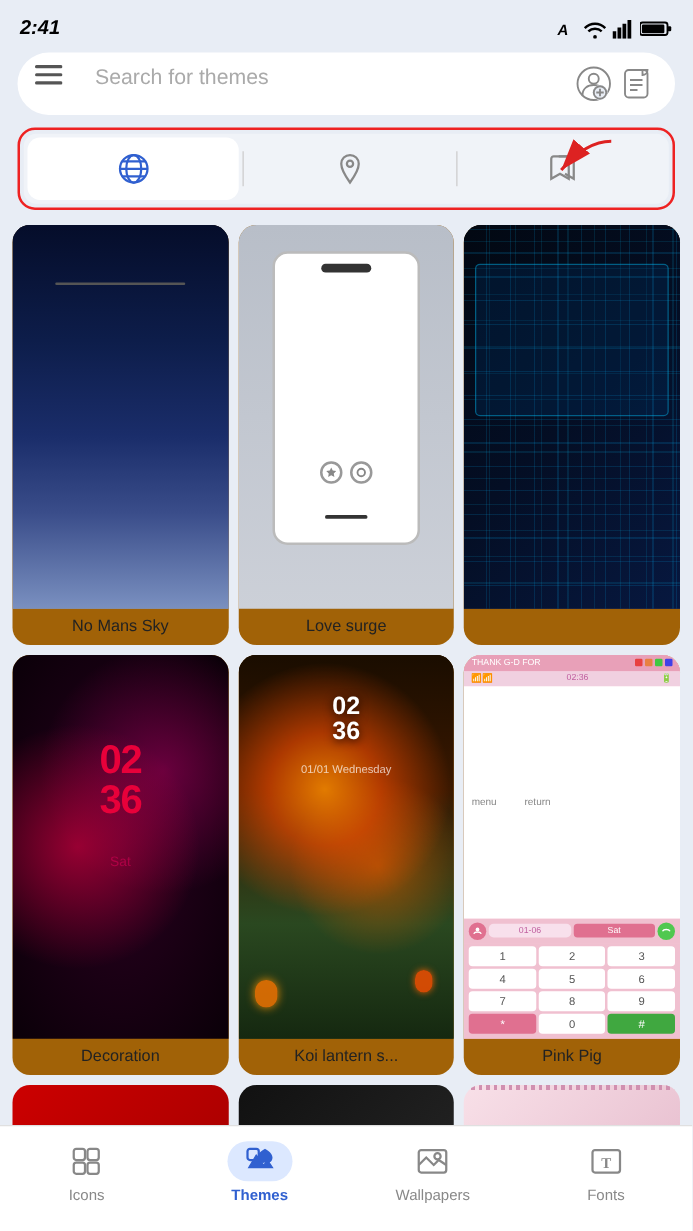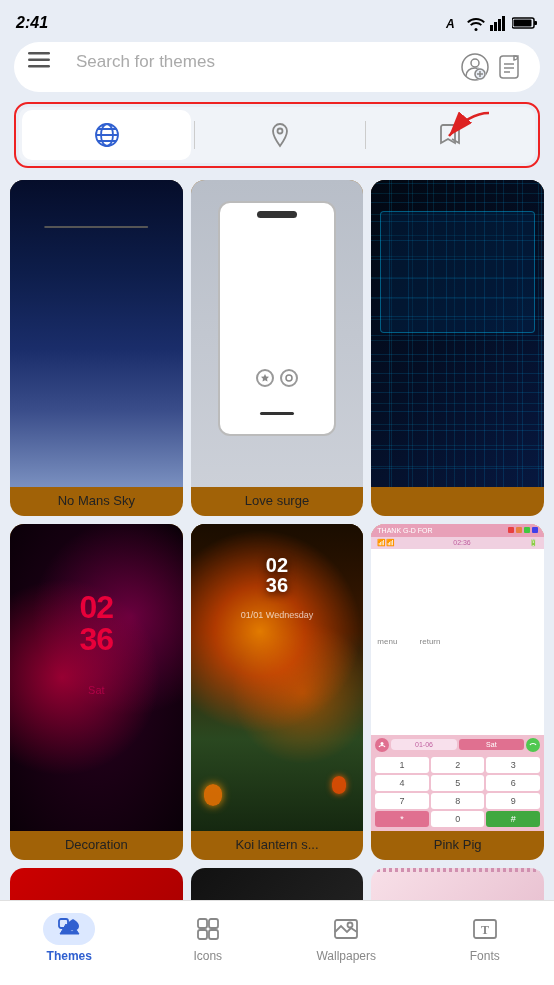--- a/index.html
+++ b/index.html
@@ -489,46 +489,46 @@
   <div class="partial-card" style="background:linear-gradient(135deg,#cc0000,#aa0000);"></div>
   <div class="partial-card" style="background:linear-gradient(135deg,#111,#222);"></div>
   <div class="partial-card" style="background:linear-gradient(135deg,#f8e0e8,#e8c0d0);position:relative;">
     <div style="position:absolute;top:0;left:0;right:0;height:4px;background:repeating-linear-gradient(90deg,#d090b0 0px,#d090b0 3px,transparent 3px,transparent 6px)"></div>
   </div>
 </div>
 
 <div class="bottom-nav">
 
   <div class="nav-item">
+    <div class="nav-icon-wrap">
+      <svg width="26" height="26" viewBox="0 0 26 26">
+        <rect x="3" y="3" width="9" height="9" rx="2" fill="none" stroke="#888" stroke-width="1.8"></rect>
+        <rect x="14" y="3" width="9" height="9" rx="2" fill="none" stroke="#888" stroke-width="1.8"></rect>
+        <rect x="3" y="14" width="9" height="9" rx="2" fill="none" stroke="#888" stroke-width="1.8"></rect>
+        <rect x="14" y="14" width="9" height="9" rx="2" fill="none" stroke="#888" stroke-width="1.8"></rect>
+      </svg>
+    </div>
+    <span class="nav-label">Icons</span>
+  </div>
+
+  <div class="nav-item">
     <div class="nav-icon-wrap active">
       <svg width="26" height="26" viewBox="0 0 26 26">
         <path d="M4 18 L10 8 L16 16 L19 12 L23 18 Z" fill="#3060d0" stroke="none"></path>
         <path d="M4 18 L10 8 L16 16 L19 12 L23 18 Z" fill="none" stroke="#3060d0" stroke-width="1"></path>
         <rect x="3" y="3" width="9" height="9" rx="2" fill="none" stroke="#3060d0" stroke-width="1.8"></rect>
         <path d="M17 3 C17 3 23 6 23 10 C23 14 19 15 17 14 C15 15 11 14 11 10 C11 6 17 3 17 3Z" fill="#3060d0"></path>
       </svg>
     </div>
     <span class="nav-label active">Themes</span>
   </div>
 
   <div class="nav-item">
     <div class="nav-icon-wrap">
       <svg width="26" height="26" viewBox="0 0 26 26">
-        <rect x="3" y="3" width="9" height="9" rx="2" fill="none" stroke="#888" stroke-width="1.8"></rect>
-        <rect x="14" y="3" width="9" height="9" rx="2" fill="none" stroke="#888" stroke-width="1.8"></rect>
-        <rect x="3" y="14" width="9" height="9" rx="2" fill="none" stroke="#888" stroke-width="1.8"></rect>
-        <rect x="14" y="14" width="9" height="9" rx="2" fill="none" stroke="#888" stroke-width="1.8"></rect>
-      </svg>
-    </div>
-    <span class="nav-label">Icons</span>
-  </div>
-
-  <div class="nav-item">
-    <div class="nav-icon-wrap">
-      <svg width="26" height="26" viewBox="0 0 26 26">
         <rect x="2" y="4" width="22" height="18" rx="2" fill="none" stroke="#888" stroke-width="1.8"></rect>
         <path d="M2 16 L8 10 L14 16 L18 12 L24 16" fill="none" stroke="#888" stroke-width="1.8"></path>
         <circle cx="17" cy="9" r="2.5" fill="none" stroke="#888" stroke-width="1.8"></circle>
       </svg>
     </div>
     <span class="nav-label">Wallpapers</span>
   </div>
 
   <div class="nav-item">
     <div class="nav-icon-wrap">

